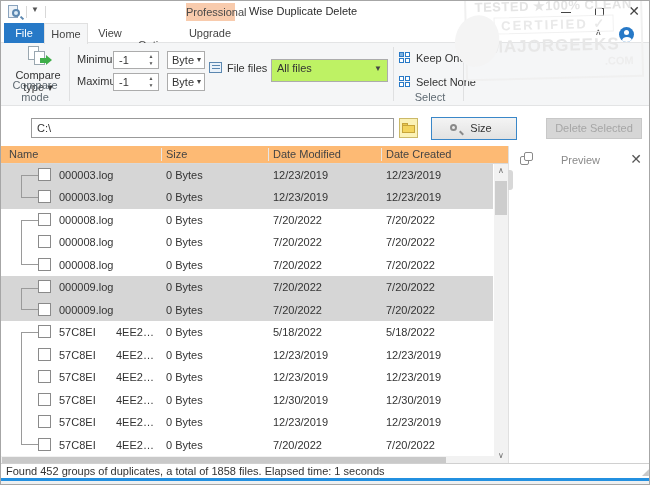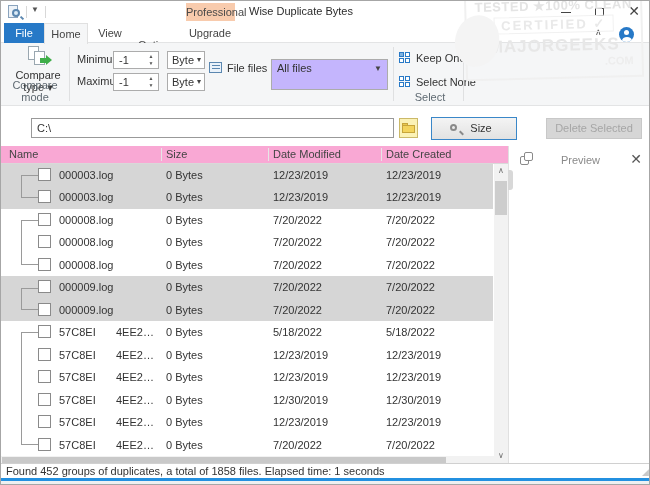--- a/index.html
+++ b/index.html
@@ -56,21 +56,21 @@
   .spin-box { position:absolute; left:112px; width:46px; height:18px; background:#fff; border:1px solid #acacac; }
   .spin-box .val { position:absolute; left:5px; top:0; line-height:16px; }
   .spin-box .arrows { position:absolute; right:2px; top:1px; width:10px; font-size:5px; line-height:7px; color:#555; text-align:center; }
   .unit-box { position:absolute; left:166px; width:38px; height:18px; background:#fff; border:1px solid #acacac; line-height:16px; }
   .unit-box .u { position:absolute; left:4px; }
   .unit-box .c { position:absolute; right:3px; font-size:8px; color:#444; }
 
   #ftype-icon { position:absolute; left:208px; top:19px; width:13px; height:11px; border:1px solid #5b87b0; background:#eaf2fa; }
   #ftype-icon i { position:absolute; left:2px; width:8px; border-top:1px solid #5b87b0; }
   #ftype-label { position:absolute; left:226px; top:16px; line-height:18px; }
-  #ftype-dd { position:absolute; left:270px; top:16px; width:117px; height:31px; background:#c4b5fd; border:1px solid #acacac; line-height:17px;padding-left:9px; }
+  #ftype-dd { position:absolute; left:270px; top:16px; width:117px; height:23px; background:#bef264; border:1px solid #acacac; line-height:17px;padding-left:9px; }
   #ftype-dd .v { position:absolute; left:5px; }
   #ftype-dd .c { position:absolute; right:5px; font-size:8px; color:#444; }
 
   .sel-btn { position:absolute; left:398px; height:18px; line-height:18px; }
   .grid-icon { position:absolute; left:0; top:3px; width:12px; height:12px; }
   .grid-icon i { position:absolute; width:5px; height:5px; border:1px solid #2779c7; background:#fff; }
   .grid-icon i.f { background:#7fb2e0; }
   .gi-tl { left:0; top:0; } .gi-tr { left:6px; top:0; } .gi-bl { left:0; top:6px; } .gi-br { left:6px; top:6px; }
   .sel-txt { position:absolute; left:17px; white-space:nowrap; }
   .sel-caret { font-size:8px; color:#444; }
@@ -88,21 +88,21 @@
   #folder-btn { left:398px; top:117px; width:19px; height:20px; background:#fbf2b6; border:1px solid #cbb969; }
   #folder-btn .tab { position:absolute; left:2px; top:4px; width:6px; height:3px; background:#e9c94e; border:1px solid #c7a53a; border-bottom:none; }
   #folder-btn .body { position:absolute; left:2px; top:6px; width:13px; height:8px; background:#f3d45c; border:1px solid #c7a53a; }
   #scan-btn { left:430px; top:116px; width:86px; height:23px; background:linear-gradient(#f4f4f4,#e2e2e2); border:1px solid #3a87c8; text-align:center; line-height:21px; color:#333; }
   #scan-btn .lens { position:absolute; left:18px; top:6px; width:7px; height:7px; border:2px solid #8a8a8a; border-radius:50%; }
   #scan-btn .handle { position:absolute; left:27px; top:14px; width:5px; height:2px; background:#8a8a8a; transform:rotate(45deg); }
   #scan-btn span { margin-left:14px; }
   #delete-btn { left:545px; top:117px; width:96px; height:21px; background:#d6d6d6; border:1px solid #c8c8c8; color:#a6a6a6; text-align:center; line-height:19px; }
 
   
-  #tbl-header { left:0; top:145px; width:508px; height:18px; background:#f9a8d4; border-bottom:1px solid #d9d9d9; }
+  #tbl-header { left:0; top:145px; width:508px; height:18px; background:#fdba74; border-bottom:1px solid #d9d9d9; }
   .hcell { position:absolute; top:0; line-height:17px; color:#444; }
   .hsep { position:absolute; top:2px; width:1px; height:13px; background:#e6e6e6; }
   #tbl-body { left:0; top:163px; width:508px; height:292px; background:#fff; overflow:hidden; }
   .tgroup { position:absolute; left:0; width:492px; }
   .tgroup.shaded { background:#d6d6d6; }
   .trow { position:absolute; left:0; width:492px; }
   .cell { position:absolute; top:0; white-space:nowrap; color:#333; }
   .cbx { position:absolute; left:37px; width:13px; height:13px; background:#fff; border:1px solid #8a8a8a; }
   .bracket { position:absolute; left:20px; width:17px; border-left:1px solid #9a9a9a; border-top:1px solid #9a9a9a; border-bottom:1px solid #9a9a9a; }
 
@@ -137,21 +137,21 @@
   <div id="titlebar" class="abs">
     <div id="app-icon" class="abs">
       <div class="page"></div>
         <div class="lens"></div>
         <div class="handle"></div>
     </div>
     <div class="qat-sep abs" style="left:25px;"></div>
     <div id="qat-caret" class="abs">▼</div>
     <div class="qat-sep abs" style="left:44px;"></div>
     <div id="pro-badge" class="abs">Professional</div>
-    <div id="win-title" class="abs">Wise Duplicate Bytes</div>
+    <div id="win-title" class="abs">Wise Duplicate Delete</div>
     <div class="winbtn abs" style="left:548px;">
         <span class="glyph-min"></span>
       </div>
     <div class="winbtn abs" style="left:582px;">
         <span class="glyph-max"></span>
       </div>
     <div id="btn-close" class="winbtn abs" style="left:616px;">✕</div>
   </div>
 
   <div id="tabrow" class="abs">

